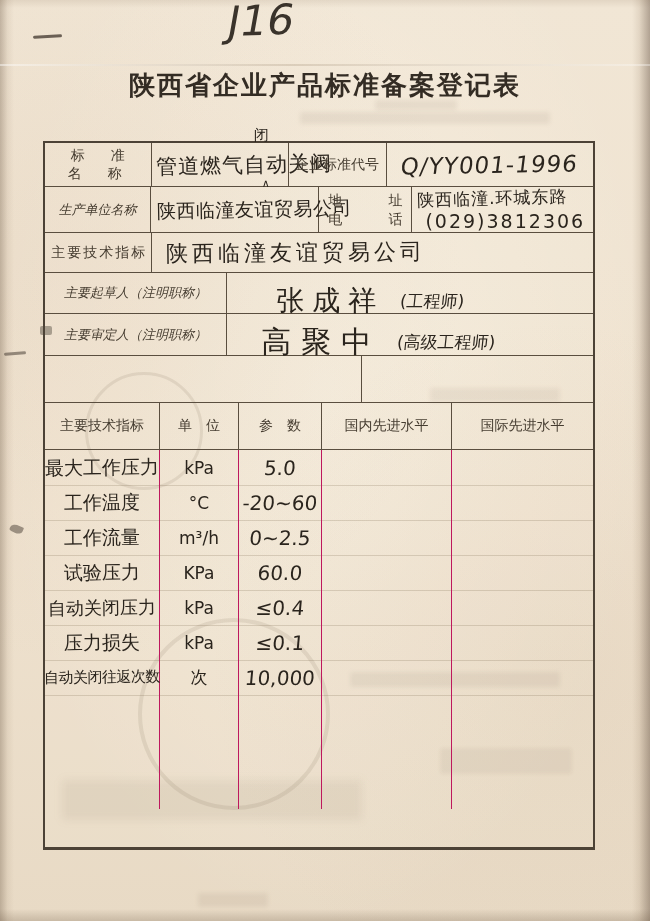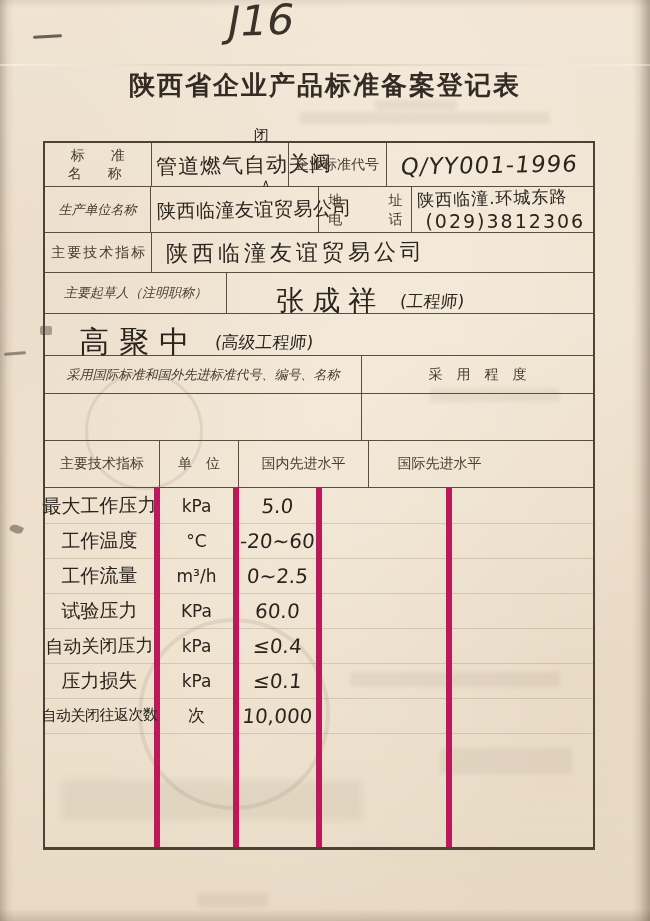--- a/index.html
+++ b/index.html
@@ -79,21 +79,21 @@
   .p-drafter { transform:translateX(-38px); }
   .p-approver { transform:translateX(-30px); }
   .hw-pname { font-size:28px; letter-spacing:8px; white-space:nowrap; }
   .p-approver .hw-pname { font-size:30px; letter-spacing:10px;text-align:center; }
   .hw-ptitle { font-size:17px; margin-left:16px; white-space:nowrap; transform:skewX(-6deg); }
 
   
   .thc { color:#453c30; font-size:14px; justify-content:center; text-align:center; }
   .wt1{width:115px;} .wt2{width:79px;} .wt3{width:83px;} .wt4{width:130px;} .wt5{width:141px;}
   .tech-body { position:relative; display:flex; width:548px; height:359px; }
-  .tcol { position:relative; border-right:6px solid #be185d; z-index:1; }
+  .tcol { position:relative; border-right:1px solid #be185d; z-index:1; }
   .tcol:last-child { border-right:none; }
   .trow { height:35px; display:flex; align-items:center; justify-content:center;
     color:#2a241d; font-family:"DejaVu Sans", sans-serif; white-space:nowrap; }
   .ci .trow { font-size:19px; transform:rotate(-.8deg); }
   .ci .trow:nth-child(7) { font-size:15px; letter-spacing:-.5px; }
   .ci .trow:nth-child(5) { font-size:18px; }
   .cu .trow { font-size:17px; }
   .cp .trow { font-size:20px; transform:skewX(-5deg); }
   .sep { position:absolute; left:0; right:0; height:1px;
     background:rgba(120,100,75,.22); z-index:0; }
@@ -192,41 +192,39 @@
       <div class="cell lab small-lab w185">主要起草人（注明职称）</div>
       <div class="cell w363">
         <span class="person p-drafter">
           <span class="hw hw-pname">张成祥</span>
           <span class="hw hw-ptitle">(工程师)</span>
         </span>
       </div>
     </div>
 
     <div class="row r5">
+      <div class="cell lab small-lab w185">主要审定人（注明职称）</div>
       <div class="cell w363">
         <span class="person p-approver">
           <span class="hw hw-pname">高聚中</span>
           <span class="hw hw-ptitle">(高级工程师)</span>
         </span>
       </div>
     </div>
 
-    <div class="row r6">
-      <div class="cell lab small-lab w317">采用国际标准和国外先进标准代号、编号、名称</div>
-      <div class="cell lab w231">采　用　程　度</div>
-    </div>
 
     <div class="row r7">
       <div class="cell w317"></div>
       <div class="cell w231"></div>
     </div>
 
     <div class="row th">
       <div class="cell thc wt1">主要技术指标</div>
       <div class="cell thc wt2">单　位</div>
+      <div class="cell thc wt3">参　数</div>
       <div class="cell thc wt4">国内先进水平</div>
       <div class="cell thc wt5">国际先进水平</div>
     </div>
 
     <div class="tech-body">
       <div class="sep" style="top:35px"></div>
       <div class="sep" style="top:70px"></div>
       <div class="sep" style="top:105px"></div>
       <div class="sep" style="top:140px"></div>
       <div class="sep" style="top:175px"></div>

